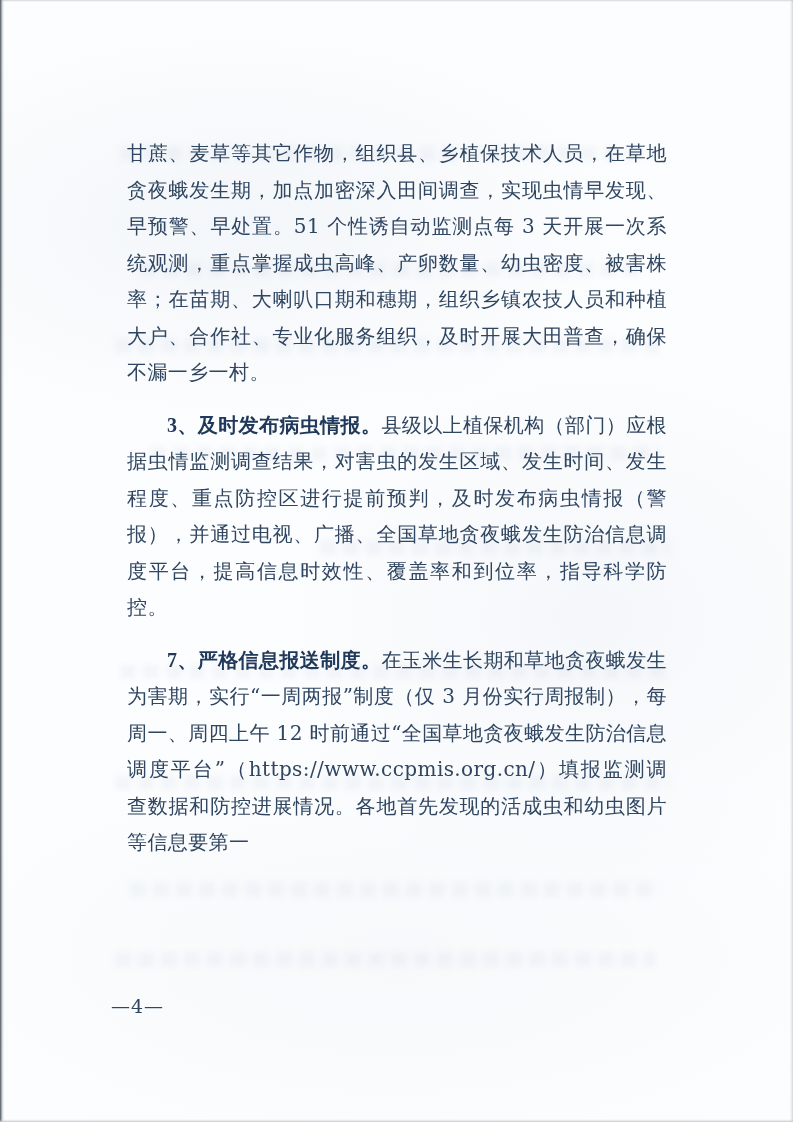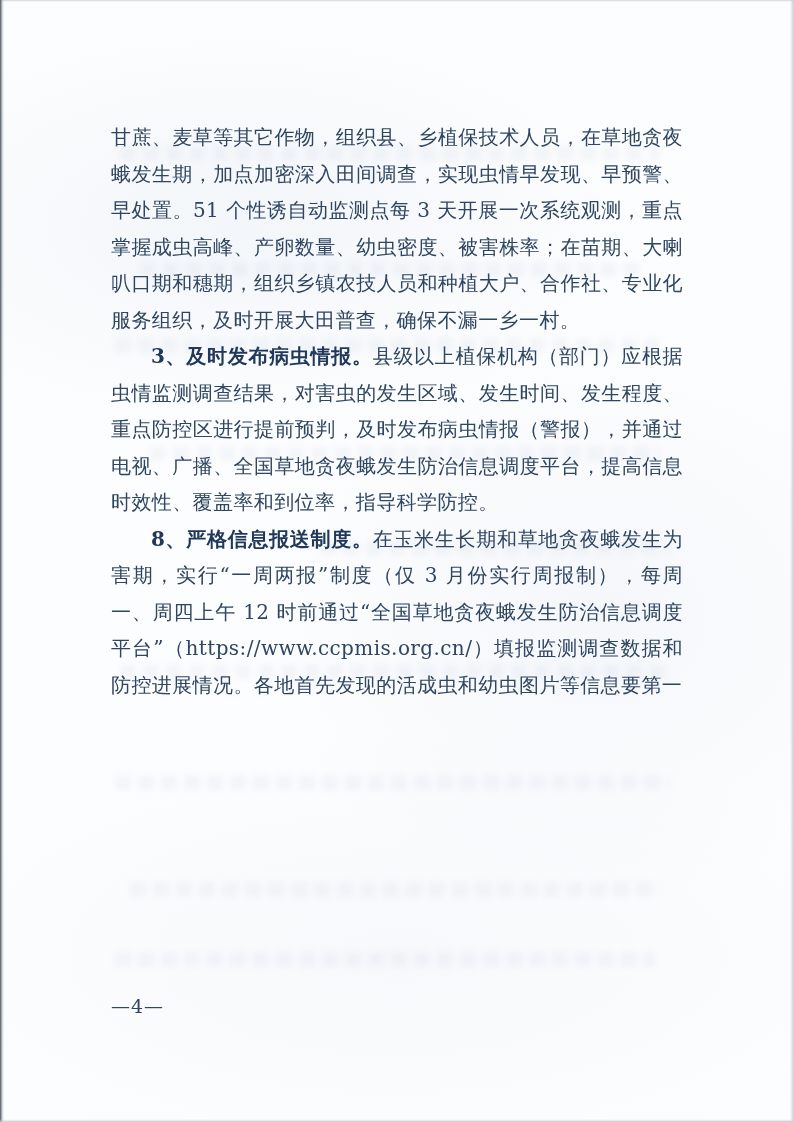--- a/index.html
+++ b/index.html
@@ -57,29 +57,30 @@
     left: 111px;
     top: 119px;
     width: 572px;
     color: #2f4560;
     font-size: 20px;
     line-height: 36.5px;
     letter-spacing: 0.4px;
     text-align: justify;
   }
   .text-block p {
-    margin: 0;
+    margin: 16px;
     padding: 0;
   }
   .text-block p.indent {
     text-indent: 2em;
   }
   .seg.bold {
     font-weight: bold;
     color: #20385a;
+    font-family: Liberation Serif, serif;
   }
   .page-number {
     position: absolute;
     left: 111px;
     top: 993px;
     font-size: 19px;
     line-height: 26px;
     letter-spacing: 1px;
     color: #2f4560;
   }
@@ -95,21 +96,21 @@
 <div class="ghost" style="left:150px; width:510px; top:446px;"></div>
 <div class="ghost" style="left:320px; width:350px; top:540px;"></div>
 <div class="ghost" style="left:120px; width:545px; top:664px;"></div>
 <div class="ghost" style="left:115px; width:555px; top:775px;"></div>
 <div class="ghost" style="left:130px; width:530px; top:882px;"></div>
 <div class="ghost" style="left:115px; width:540px; top:952px;"></div>
 
 <div class="text-block">
     <p><span class="seg">甘蔗、麦草等其它作物，组织县、乡植保技术人员，在草地贪夜蛾发生期，加点加密深入田间调查，实现虫情早发现、早预警、早处置。51 个性诱自动监测点每 3 天开展一次系统观测，重点掌握成虫高峰、产卵数量、幼虫密度、被害株率；在苗期、大喇叭口期和穗期，组织乡镇农技人员和种植大户、合作社、专业化服务组织，及时开展大田普查，确保不漏一乡一村。</span></p>
     <p class="indent"><span class="seg bold">3、及时发布病虫情报。</span><span class="seg">县级以上植保机构（部门）应根据虫情监测调查结果，对害虫的发生区域、发生时间、发生程度、重点防控区进行提前预判，及时发布病虫情报（警报），并通过电视、广播、全国草地贪夜蛾发生防治信息调度平台，提高信息时效性、覆盖率和到位率，指导科学防控。</span></p>
-    <p class="indent"><span class="seg bold">8、严格信息报送制度。</span><span class="seg">在玉米生长期和草地贪夜蛾发生为害期，实行“一周两报”制度（仅 3 月份实行周报制），每周一、周四上午 12 时前通过“全国草地贪夜蛾发生防治信息调度平台”（https://www.ccpmis.org.cn/）填报监测调查数据和防控进展情况。各地首先发现的活成虫和幼虫图片等信息要第一</span></p>
+    <p class="indent"><span class="seg bold">7、严格信息报送制度。</span><span class="seg">在玉米生长期和草地贪夜蛾发生为害期，实行“一周两报”制度（仅 3 月份实行周报制），每周一、周四上午 12 时前通过“全国草地贪夜蛾发生防治信息调度平台”（https://www.ccpmis.org.cn/）填报监测调查数据和防控进展情况。各地首先发现的活成虫和幼虫图片等信息要第一</span></p>
   </div>
 
 <div class="page-number">—4—</div>
 
 <div class="edge-top"></div>
 <div class="edge-left"></div>
 <div class="edge-right"></div>
 <div class="edge-bottom"></div>
 
 </body></html>

